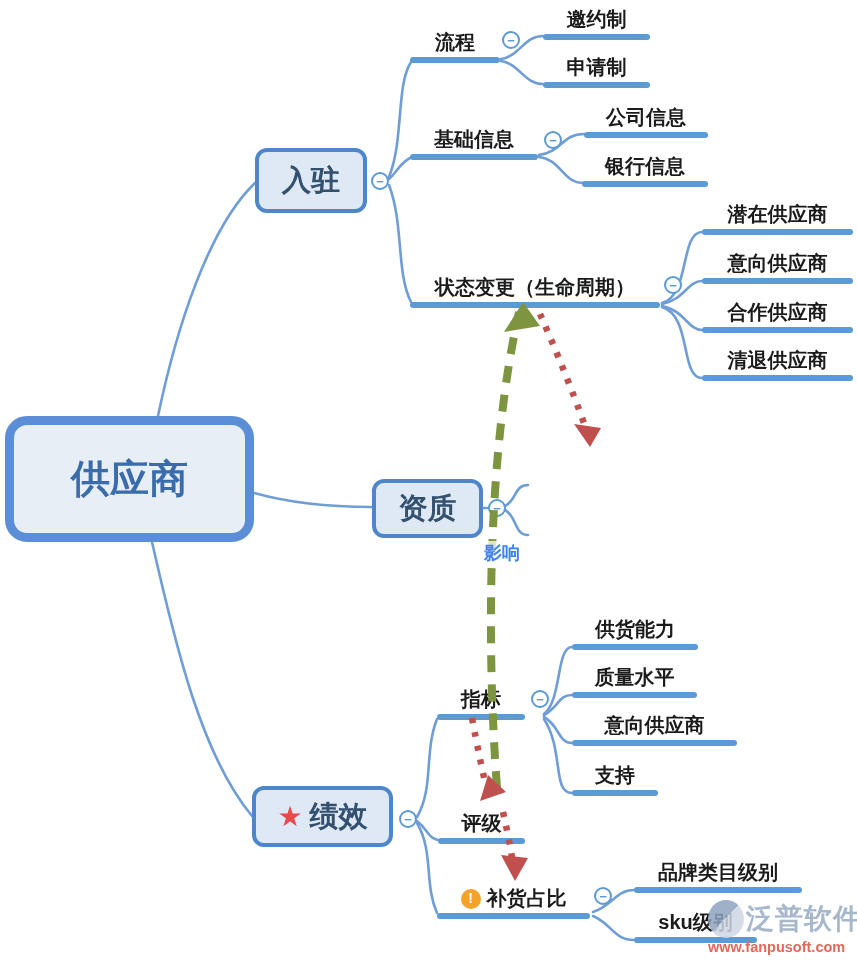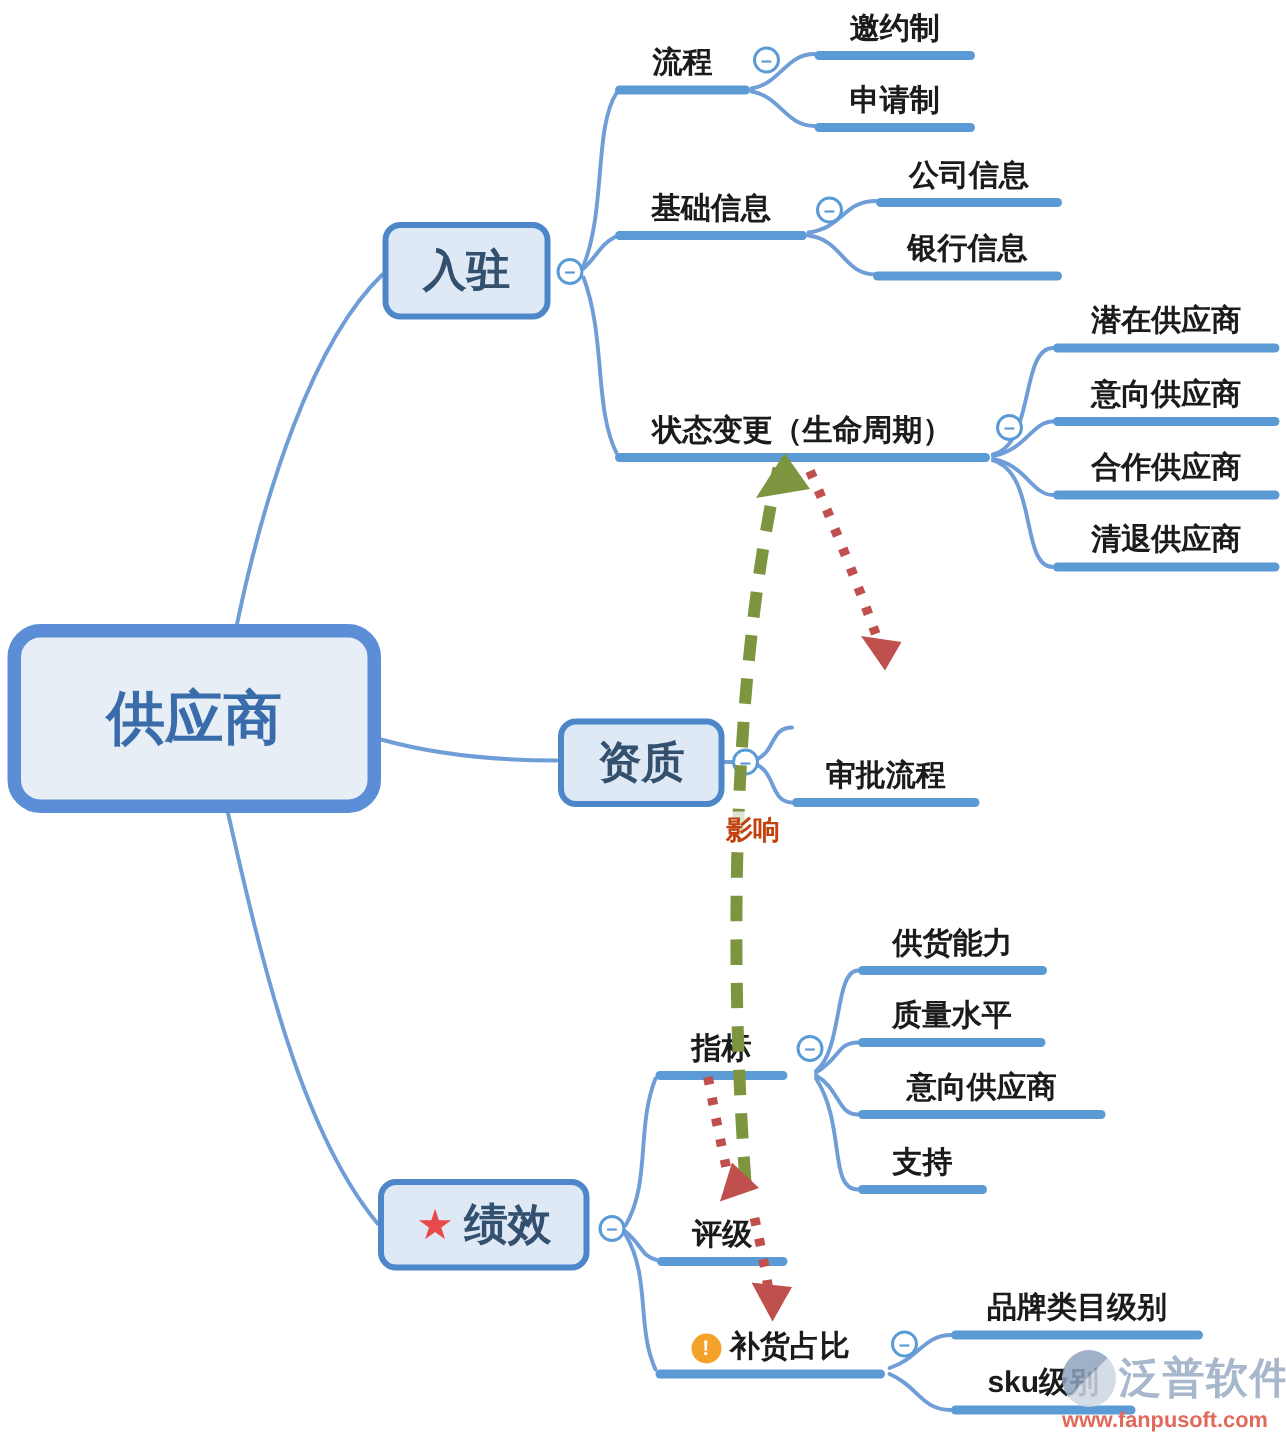--- a/index.html
+++ b/index.html
@@ -26,21 +26,21 @@
   
   .minus{position:absolute;z-index:3;width:18px;height:18px;box-sizing:border-box;
          border:2px solid #5b9bd5;border-radius:50%;background:#fff;color:#5b9bd5;
          font-size:13px;font-weight:bold;display:flex;align-items:center;justify-content:center;line-height:1;}
 
   .star{font-size:28px;color:#e8494a;line-height:1;margin-right:7px;}
   .warn{width:20px;height:20px;border-radius:50%;background:#f5a22b;color:#fff;
         font-size:14px;font-weight:bold;display:flex;align-items:center;justify-content:center;margin-right:6px;}
 
   #influence{position:absolute;z-index:6;left:482px;top:541px;font-size:18px;font-weight:600;
-             color:#c2410c;background:rgba(255,255,255,.75);padding:0 2px;}
+             color:#3b82f6;background:rgba(255,255,255,.75);padding:0 2px;}
 
   #watermark{position:absolute;z-index:10;left:708px;top:900px;width:149px;}
   #wm-row{display:flex;align-items:center;}
   #wm-logo{width:36px;height:38px;border-radius:50%;
            background:linear-gradient(135deg,#8da3bd 48%,#cdd7e3 48%);opacity:.85;flex:0 0 auto;}
   #wm-brand{font-size:28px;font-weight:bold;color:#a7b7cc;letter-spacing:1px;margin-left:2px;white-space:nowrap;}
   #wm-url{font-size:14.5px;font-weight:bold;color:#e2695a;margin-top:1px;white-space:nowrap;}
 </style>
 </head>
 <body>
@@ -128,24 +128,20 @@
     <div class="bar"></div>
   </div>
   <div class="topic" style="left:702px;top:299px;width:151px;">
     <span class="lbl">合作供应商</span>
     <div class="bar"></div>
   </div>
   <div class="topic" style="left:702px;top:347px;width:151px;">
     <span class="lbl">清退供应商</span>
     <div class="bar"></div>
   </div>
-  <div class="topic" style="left:528px;top:504px;width:125px;">
-    <span class="lbl">审批流程</span>
-    <div class="bar"></div>
-  </div>
   <div class="topic" style="left:437px;top:686px;width:88px;">
     <span class="lbl">指标</span>
     <div class="bar"></div>
   </div>
   <div class="topic" style="left:572px;top:616px;width:126px;">
     <span class="lbl">供货能力</span>
     <div class="bar"></div>
   </div>
   <div class="topic" style="left:572px;top:664px;width:125px;">
     <span class="lbl">质量水平</span>

